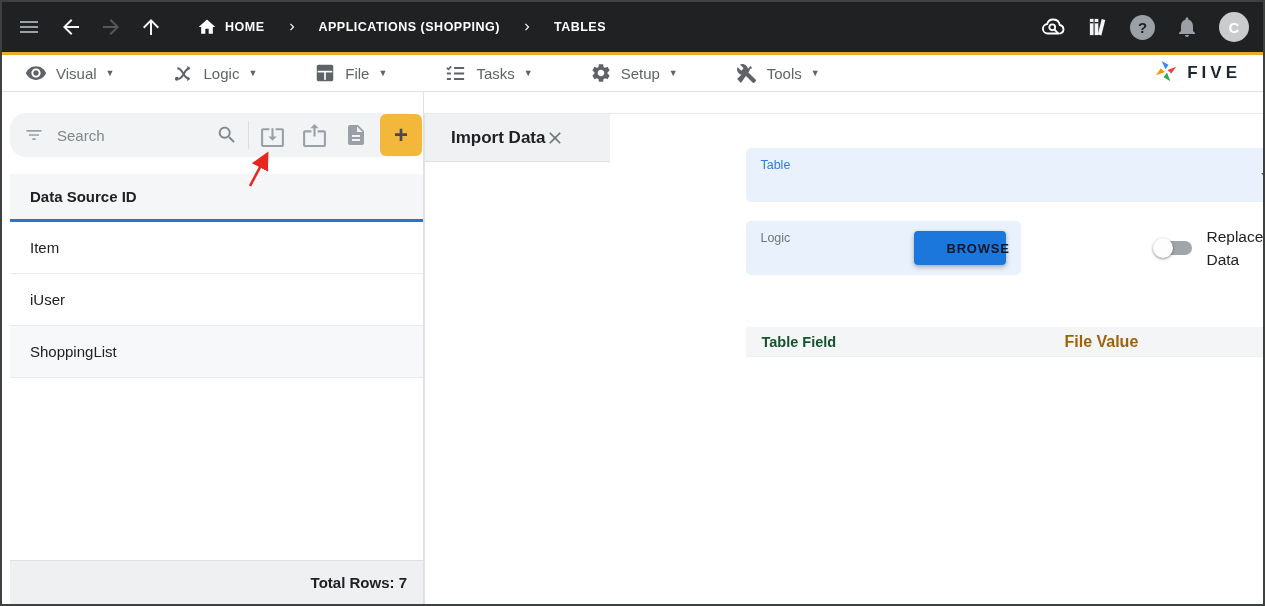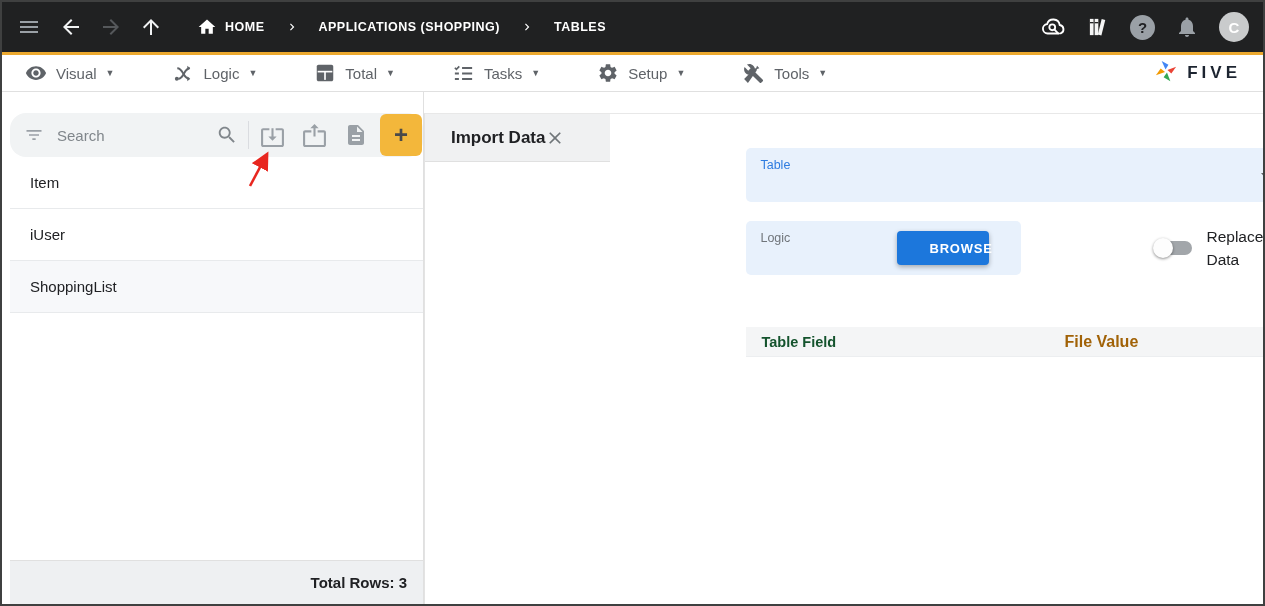--- a/index.html
+++ b/index.html
@@ -59,21 +59,21 @@
 
   .field { background:#e8f1fc; border-radius:5px; position:relative; }
   .table-field { margin:34px 0 0 136px; width:549px; height:54px; cursor:pointer; }
   .field-label { position:absolute; top:10px; left:14px; font-size:12.5px; }
   .label-blue { color:#2e7ce0; }
   .label-gray { color:#70757a; }
   .dd-caret { position:absolute; right:22px; top:25px; width:0; height:0; border-left:6px solid transparent; border-right:6px solid transparent; border-top:7px solid #5f6368; }
 
   .row2 { display:flex; align-items:center; margin:19px 0 0 136px; }
   .file-field { width:275px; height:54px; }
-  .browse-btn { position:absolute; right:32px; top:10px; width:92px; height:34px; background:#1c77dc; color:#ffffff; border:none; border-radius:4px; font-size:13px; font-weight:bold; letter-spacing:.8px; cursor:pointer; box-shadow:0 2px 5px rgba(0,0,0,.3); font-family:"Liberation Sans", sans-serif;padding-left:32px; }
+  .browse-btn { position:absolute; right:15px; top:10px; width:92px; height:34px; background:#1c77dc; color:#0f172a; border:none; border-radius:4px; font-size:13px; font-weight:bold; letter-spacing:.8px; cursor:pointer; box-shadow:0 2px 5px rgba(0,0,0,.3); font-family:"Liberation Sans", sans-serif;padding-left:32px; }
 
   .toggle-group { display:flex; align-items:center; margin-left:135px; }
   .switch { position:relative; width:36px; height:20px; cursor:pointer; flex:0 0 auto; }
   .switch-track { position:absolute; left:2px; top:3px; width:34px; height:14px; border-radius:7px; background:#a2a6aa; }
   .switch-knob { position:absolute; left:-3px; top:0; width:20px; height:20px; border-radius:50%; background:#fdfdfd; box-shadow:0 1px 3px rgba(0,0,0,.45); }
   .toggle-label { margin-left:14px; width:128px; font-size:15.5px; color:#202124; line-height:23px; }
 
   .mapping { margin:52px 0 0 136px; width:549px; }
   .mapping-header { height:30px; background:#f4f5f6; display:flex; align-items:center; border-bottom:1px solid #eceef0; }
   .map-col1 { width:318px; padding-left:15px; font-size:14.5px; font-weight:600; color:#14532d; }
@@ -181,21 +181,21 @@
       <span class="menu-caret">▼</span>
     </span>
     <span class="menu-item">
       <span>
           <svg width="22" height="22" viewBox="0 0 24 24">
         <path fill="#5f6368" d="M19 3H5c-1.1 0-2 .9-2 2v14c0 1.1.9 2 2 2h14c1.1 0 2-.9 2-2V5c0-1.1-.9-2-2-2z"></path>
         <rect x="4" y="9.6" width="16" height="1.8" fill="#fff"></rect>
         <rect x="11.1" y="10.5" width="1.8" height="9" fill="#fff"></rect>
       </svg>
         </span>
-      <span class="menu-label">Total</span>
+      <span class="menu-label">File</span>
       <span class="menu-caret">▼</span>
     </span>
     <span class="menu-item">
       <span>
           <svg width="23" height="23" viewBox="0 0 24 24" fill="none" stroke="#5f6368" stroke-width="2">
         <path d="M10.5 6.2h10.5 M10.5 12h10.5 M10.5 17.8h10.5"></path>
         <path d="M3 6l1.6 1.6L7.6 4.6" stroke-width="1.8"></path>
         <path d="M3 12h4.2 M3 17.8h4.2"></path>
       </svg>
         </span>
@@ -262,25 +262,26 @@
         </span>
         <span class="sb-gap"></span>
         <span class="sb-icon">
           <svg width="24" height="24" viewBox="0 0 24 24">
               <path fill="#9aa0a6" d="M14 2H6c-1.1 0-2 .9-2 2v16c0 1.1.9 2 2 2h12c1.1 0 2-.9 2-2V8l-6-6zm2 16H8v-2h8v2zm0-4H8v-2h8v2zm-3-5V3.5L18.5 9H13z"></path>
             </svg>
         </span>
         <button class="plus-btn">+</button>
       </div>
 
+      <div class="list-header">Data Source ID</div>
       <div class="row">Item</div>
       <div class="row">iUser</div>
       <div class="row alt">ShoppingList</div>
       <div class="list-spacer"></div>
-      <div class="list-footer">Total Rows: 3</div>
+      <div class="list-footer">Total Rows: 7</div>
     </div>
 
     <div class="gap-col"></div>
 
     <div class="right-panel">
       <div class="panel-header">
         <span class="panel-title">Import Data</span>
         <span class="panel-close">
           <svg width="20" height="20" viewBox="0 0 24 24">
               <path fill="#6f7579" d="M19 6.41L17.59 5 12 10.59 6.41 5 5 6.41 10.59 12 5 17.59 6.41 19 12 13.41 17.59 19 19 17.59 13.41 12z"></path>

